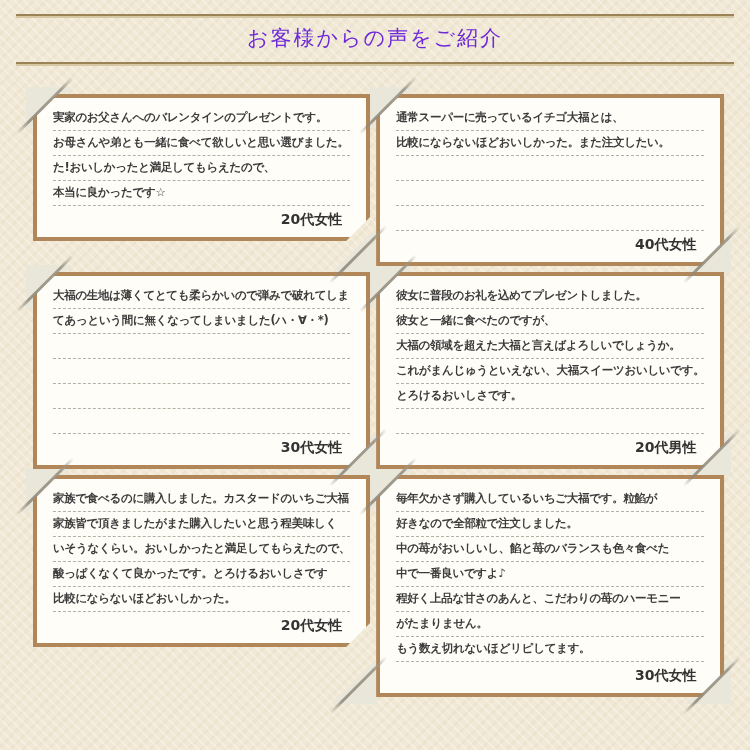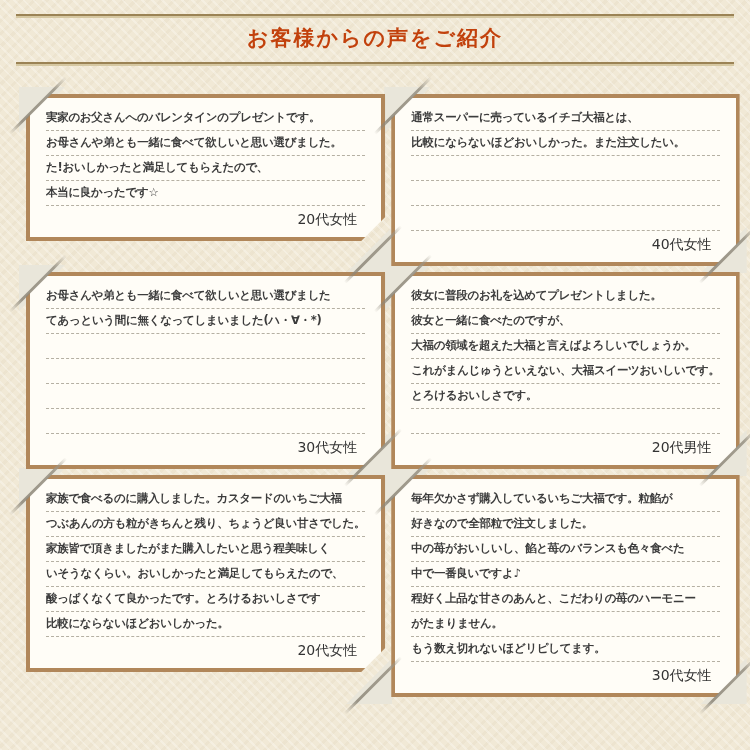--- a/index.html
+++ b/index.html
@@ -13,26 +13,26 @@
   }
   .header { padding-top: 14px; }
   .rule {
     height: 2px; margin: 0 16px;
     background: #9b8355;
     box-shadow: 0 2px 0 #d6c8a2;
   }
   .title {
     margin: 8px 0 10px 0;
     text-align: center;
-    font-size: 21px; font-weight: bold;
-    color: #c2410c; letter-spacing: 2px;
+    font-size: 21px; font-weight: normal;
+    color: #6d28d9; letter-spacing: 2px;
   }
   .grid {
     margin-top: 30px;
-    padding: 0 26px;
+    padding: 0 33px;
     display: grid;
     grid-template-columns: 1fr 1fr;
     column-gap: 34px;
     row-gap: 28px;
     gap: 6px;
   }
   .card-wrap { position: relative; }
   .flap {
     position: absolute; z-index: 0;
     background: #e9e6da;
@@ -52,21 +52,21 @@
   .line {
     margin: 0; height: 24px; line-height: 23px;
     font-size: 11.5px; font-weight: bold; letter-spacing: -0.3px;
     color: #3c3c3c;
     white-space: nowrap; overflow: hidden;
     border-bottom: 1px dashed #b5b0a3;
   }
   .author {
     height: 20px; margin-top: 5px; padding-right: 8px;
     text-align: right;
-    font-size: 14px; font-weight: normal; color: #333333;
+    font-size: 14px; font-weight: bold; color: #333333;
   }
   .slit {
     position: absolute; z-index: 3; pointer-events: none;
     width: 80px; height: 3px; border-radius: 2px;
     background: linear-gradient(90deg,
       rgba(140,134,120,0) 0%,
       rgba(140,134,120,.85) 22%,
       rgba(155,149,135,.9) 78%,
       rgba(140,134,120,0) 100%);
   }
@@ -115,21 +115,21 @@
     </div>
     <span class="slit slit-tl"></span>
     <span class="slit slit-br"></span>
   </section>
 
   <section class="card-wrap">
     <span class="flap flap-tl"></span>
     <span class="flap flap-br"></span>
     <div class="card">
       <div>
-          <p class="line">お母さんや弟とも一緒に食べて欲しいと思い選びました</p>
+          <p class="line">大福の生地は薄くてとても柔らかいので弾みで破れてしま</p>
           <p class="line">てあっという間に無くなってしまいました(ハ・∀・*)</p>
           <p class="line"></p>
           <p class="line"></p>
           <p class="line"></p>
           <p class="line"></p>
         </div>
       <div class="author">30代女性</div>
     </div>
     <span class="slit slit-tl"></span>
     <span class="slit slit-br"></span>
@@ -152,21 +152,20 @@
     <span class="slit slit-tl"></span>
     <span class="slit slit-br"></span>
   </section>
 
   <section class="card-wrap">
     <span class="flap flap-tl"></span>
     <span class="flap flap-br"></span>
     <div class="card">
       <div>
           <p class="line">家族で食べるのに購入しました。カスタードのいちご大福</p>
-          <p class="line">つぶあんの方も粒がきちんと残り、ちょうど良い甘さでした。</p>
           <p class="line">家族皆で頂きましたがまた購入したいと思う程美味しく</p>
           <p class="line">いそうなくらい。おいしかったと満足してもらえたので、</p>
           <p class="line">酸っぱくなくて良かったです。とろけるおいしさです</p>
           <p class="line">比較にならないほどおいしかった。</p>
         </div>
       <div class="author">20代女性</div>
     </div>
     <span class="slit slit-tl"></span>
     <span class="slit slit-br"></span>
   </section>

